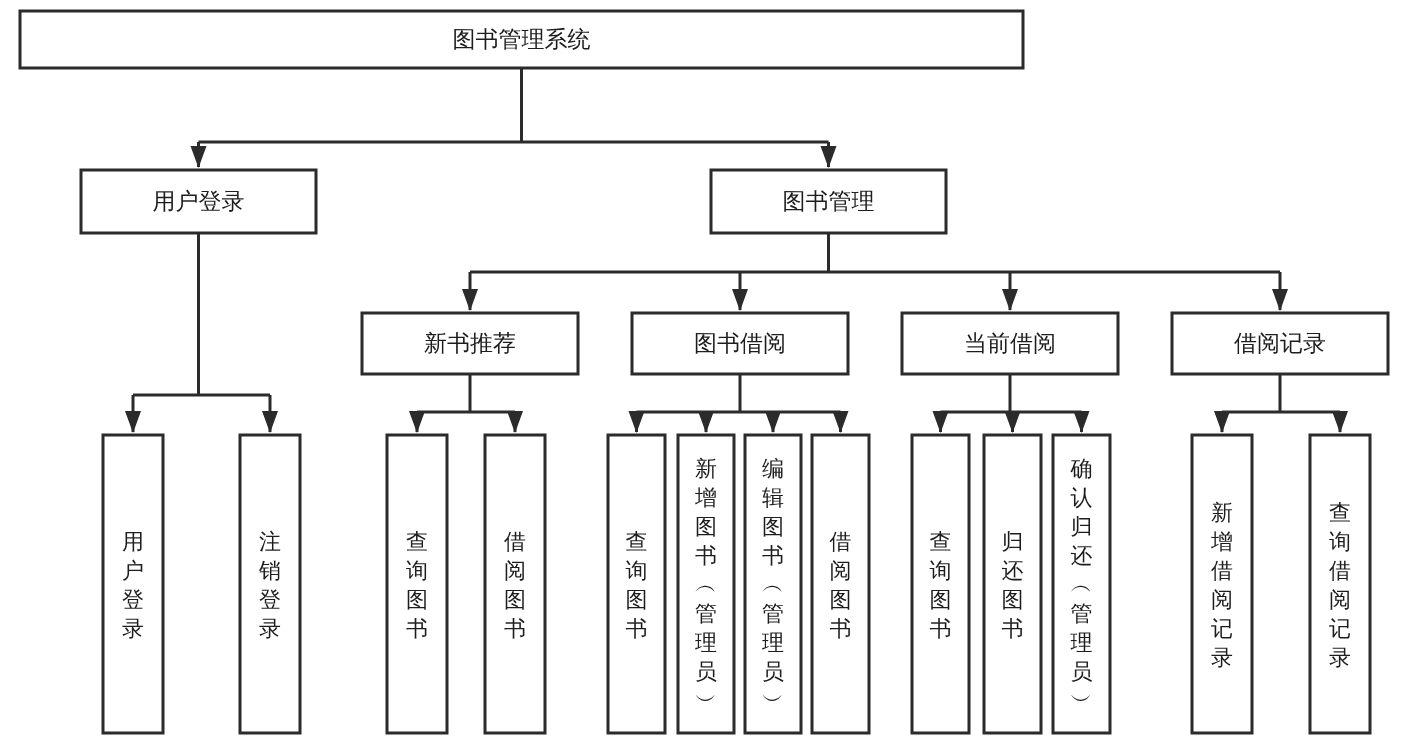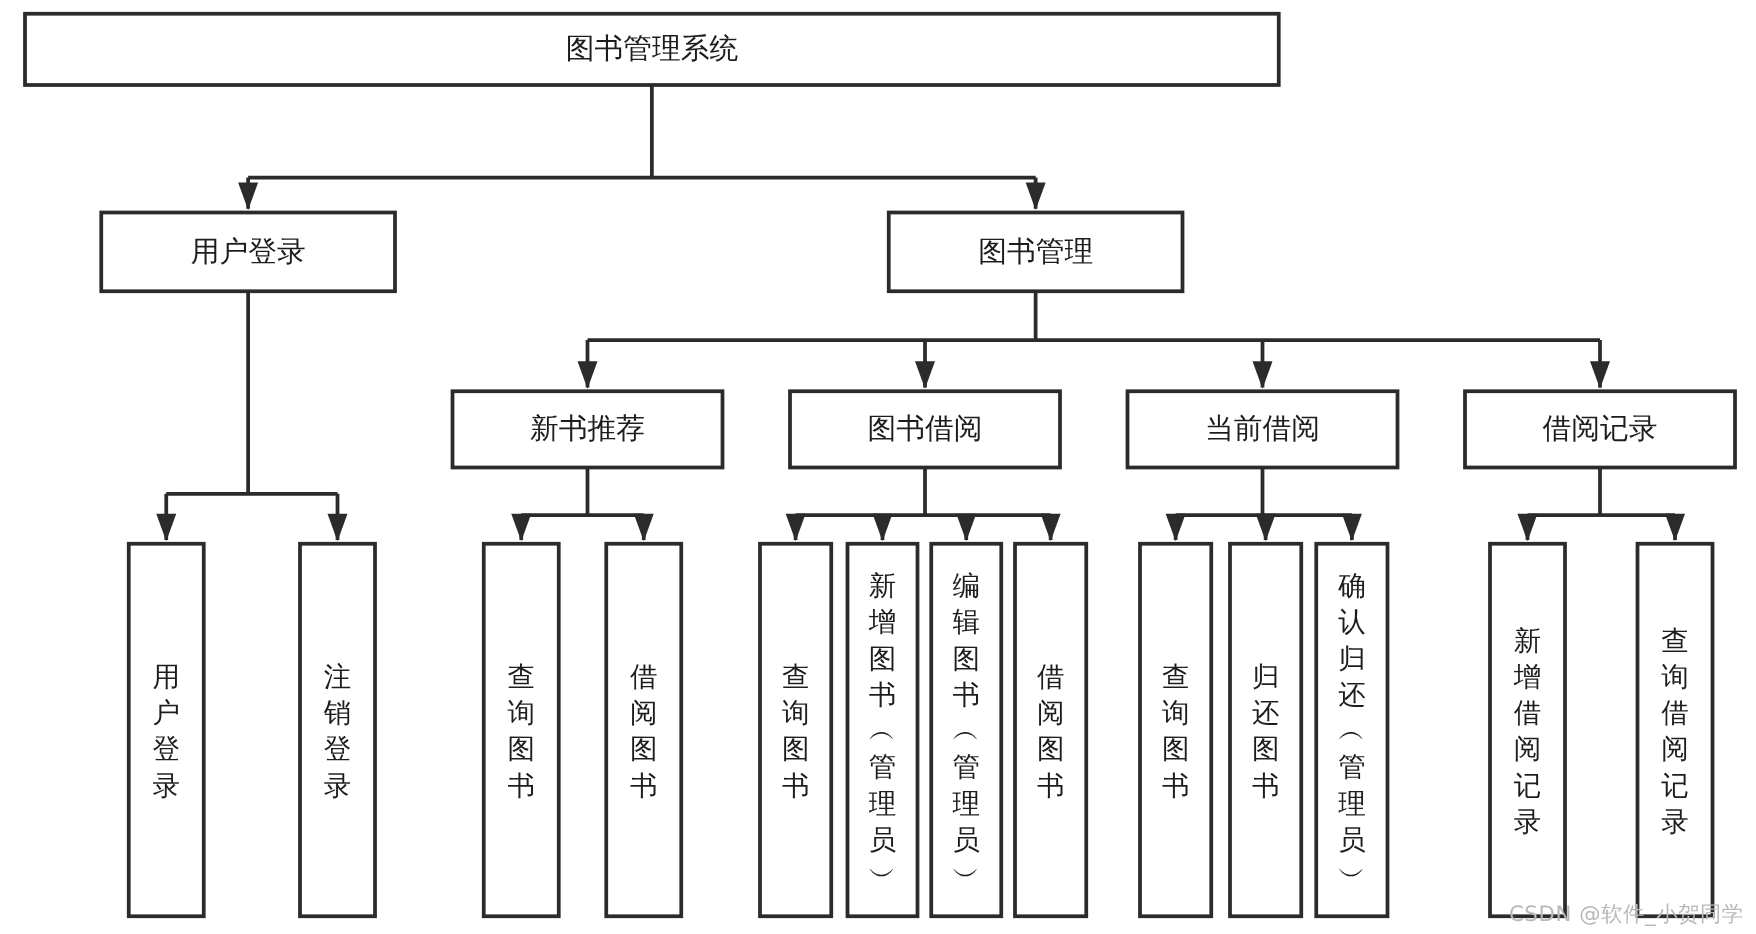--- a/index.html
+++ b/index.html
@@ -204,15 +204,14 @@
           <rect x="1192" y="435" width="60" height="298" class="node-box"></rect>
           <text x="1222" y="519.62" class="node-label-v"><tspan x="1222" dy="0">新</tspan><tspan x="1222" dy="29">增</tspan><tspan x="1222" dy="29">借</tspan><tspan x="1222" dy="29">阅</tspan><tspan x="1222" dy="29">记</tspan><tspan x="1222" dy="29">录</tspan></text>
         </g>
         <g>
           <rect x="1310" y="435" width="60" height="298" class="node-box"></rect>
           <text x="1340" y="519.62" class="node-label-v"><tspan x="1340" dy="0">查</tspan><tspan x="1340" dy="29">询</tspan><tspan x="1340" dy="29">借</tspan><tspan x="1340" dy="29">阅</tspan><tspan x="1340" dy="29">记</tspan><tspan x="1340" dy="29">录</tspan></text>
         </g>
       </g>
   </svg>
 
-  <div class="watermark">CSDN @软件_小贺同学</div>
 
 </div>
 
 </body></html>

